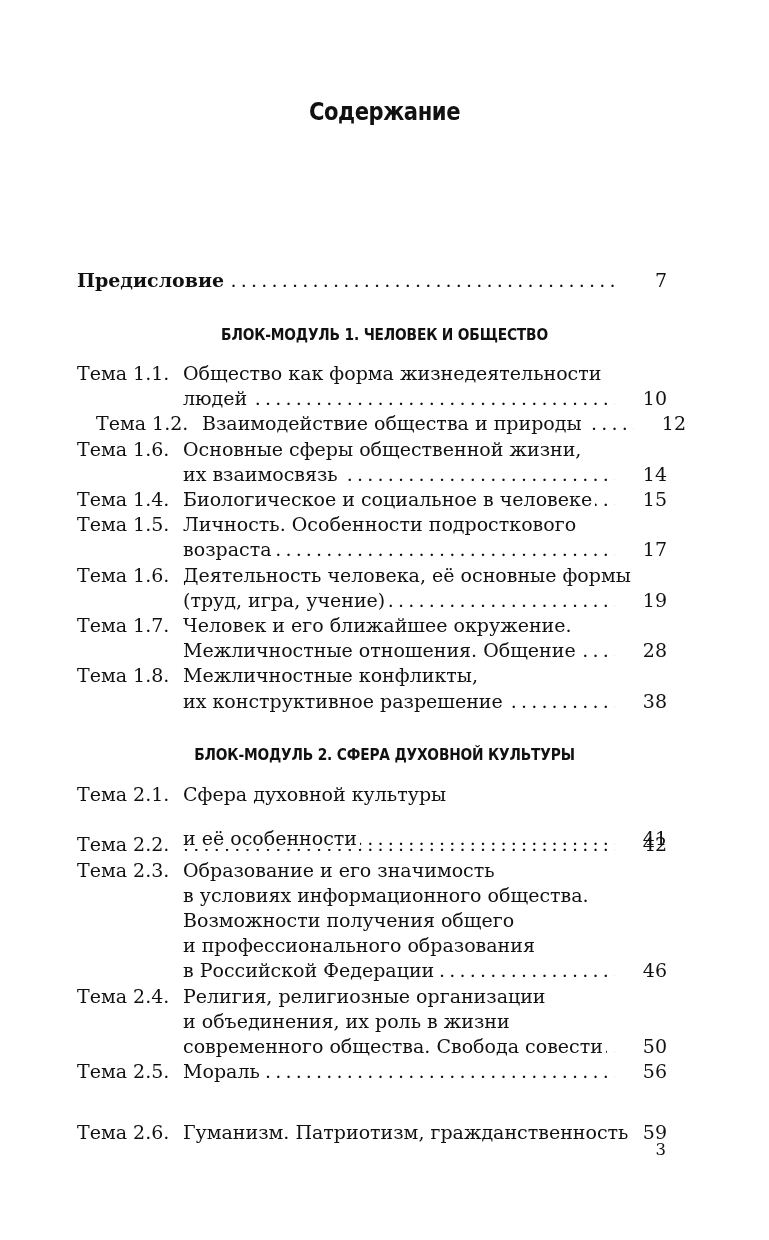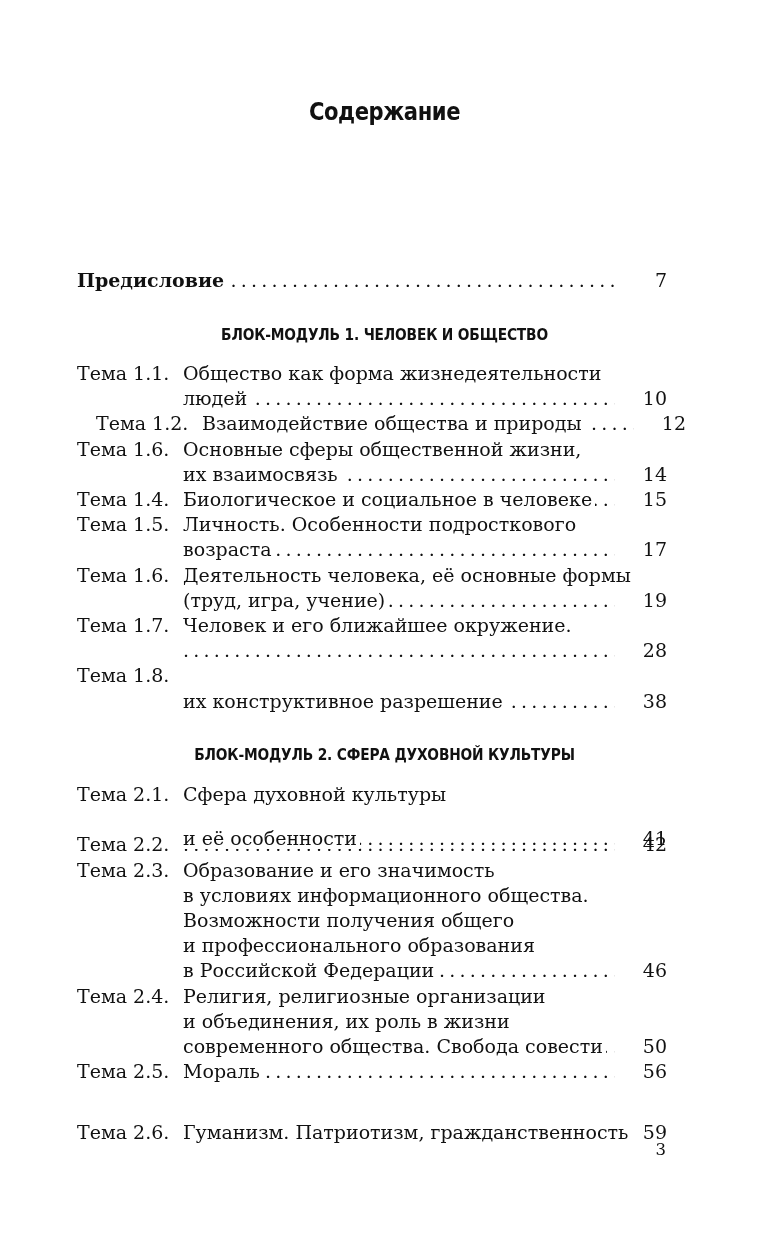--- a/index.html
+++ b/index.html
@@ -85,25 +85,27 @@
       <div class="row" style="top: 587.8px;">
         <span class="txt"><span class="mask">(труд, игра, учение)</span></span>
         <span class="lead" style="left: 106px;">................................................................</span>
         <span class="pg">19</span>
       </div>
       <div class="row" style="top: 613px;">
         <span class="lbl">Тема 1.7.</span>
         <span class="txt"><span class="mask">Человек и его ближайшее окружение.</span></span>
       </div>
       <div class="row" style="top: 638.2px;">
+        <span class="txt"><span class="mask">Межличностные отношения. Общение</span></span>
         <span class="lead" style="left: 106px;">................................................................</span>
         <span class="pg">28</span>
       </div>
       <div class="row" style="top: 663.4px; text-align: center;">
         <span class="lbl">Тема 1.8.</span>
+        <span class="txt"><span class="mask">Межличностные конфликты,</span></span>
       </div>
       <div class="row" style="top: 688.6px;">
         <span class="txt"><span class="mask">их конструктивное разрешение</span></span>
         <span class="lead" style="left: 106px;">................................................................</span>
         <span class="pg">38</span>
       </div>
     </div>
 
   <div class="block" style="top:745px">БЛОК-МОДУЛЬ 2. СФЕРА ДУХОВНОЙ КУЛЬТУРЫ</div>
 

